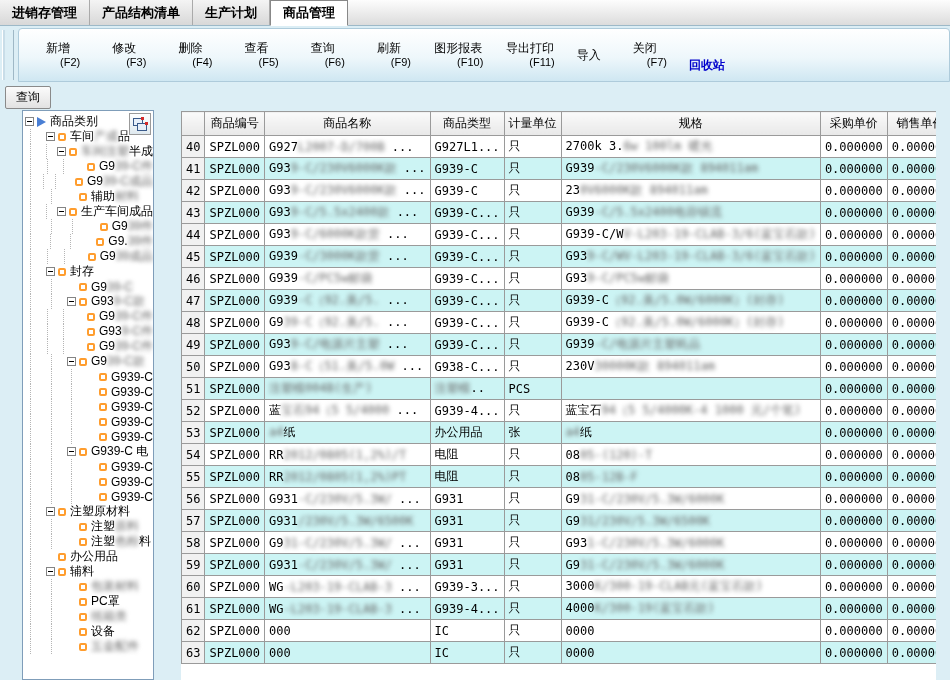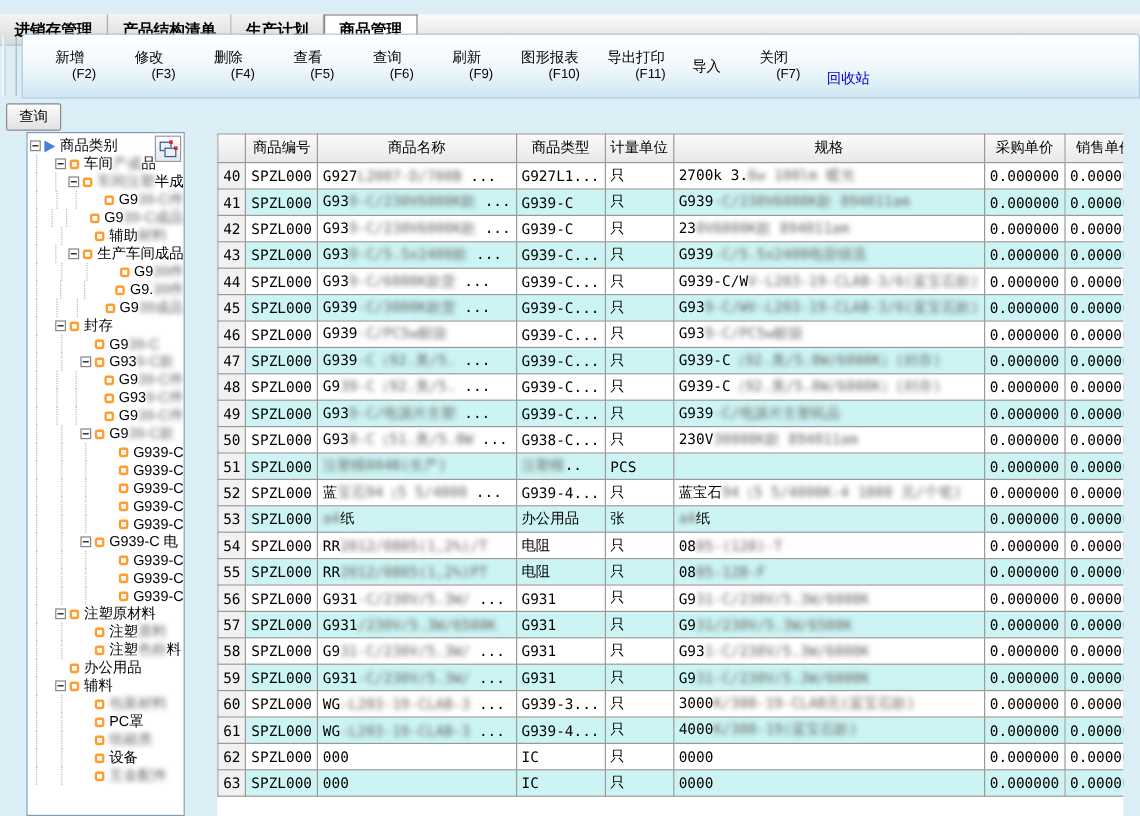--- a/index.html
+++ b/index.html
@@ -5,21 +5,21 @@
   * { margin:0; padding:0; box-sizing:border-box; }
   html,body { width:950px; height:680px; }
   body {
     font-family:"Liberation Sans","DejaVu Sans",sans-serif;
     font-size:12px; color:#000; background:#dceef5; overflow:hidden;
   }
   #app { position:relative; width:950px; height:680px; overflow:hidden; }
 
   
   .tabbar {
-    position:absolute; left:0; top:12px; width:950px; height:26px;
+    position:absolute; left:0; top:0; width:950px; height:26px;
     background:linear-gradient(#fdfdfd,#dcdcdc);
     border-bottom:1px solid #9db9c8; display:flex; align-items:stretch;
   }
   .tab {
     padding:0 12px; display:flex; align-items:center;
     font-weight:bold; font-size:13px; cursor:default;
     border-right:1px solid #aaa; background:linear-gradient(#f4f4f4,#d8d8d8);
   }
   .tab.active {
     background:#fff; border-top:1px solid #888; border-left:1px solid #888;
@@ -38,21 +38,21 @@
     border:1px solid #aecbdb; border-radius:4px 4px 0 0;
     background:linear-gradient(#ffffff,#eef7fb 55%,#cfe7f2);
     display:flex; align-items:center; padding:0 6px;
   }
   .tbtn {
     min-width:46px; padding:2px 10px; text-align:center; line-height:14px;
     cursor:pointer; border:1px solid transparent; border-radius:2px;
     background:transparent; font-size:12px;
   }
   .tbtn .fkey { display:block; font-size:11px;margin-left:24px; }
-  .tbtn.accent { color:#0000cc; font-weight:normal;margin-top:20px; }
+  .tbtn.accent { color:#0000cc; font-weight:bold;margin-top:20px; }
 
   
   .query-row { position:absolute; left:0; top:84px; width:950px; height:26px; }
   .query-btn {
     position:absolute; left:5px; top:2px; width:46px; height:23px;
     background:linear-gradient(#fbfbfb,#e2e2e2); border:1px solid #8a8a8a;
     border-radius:2px; font-size:12px; cursor:pointer;
     font-family:inherit;
   }
 

